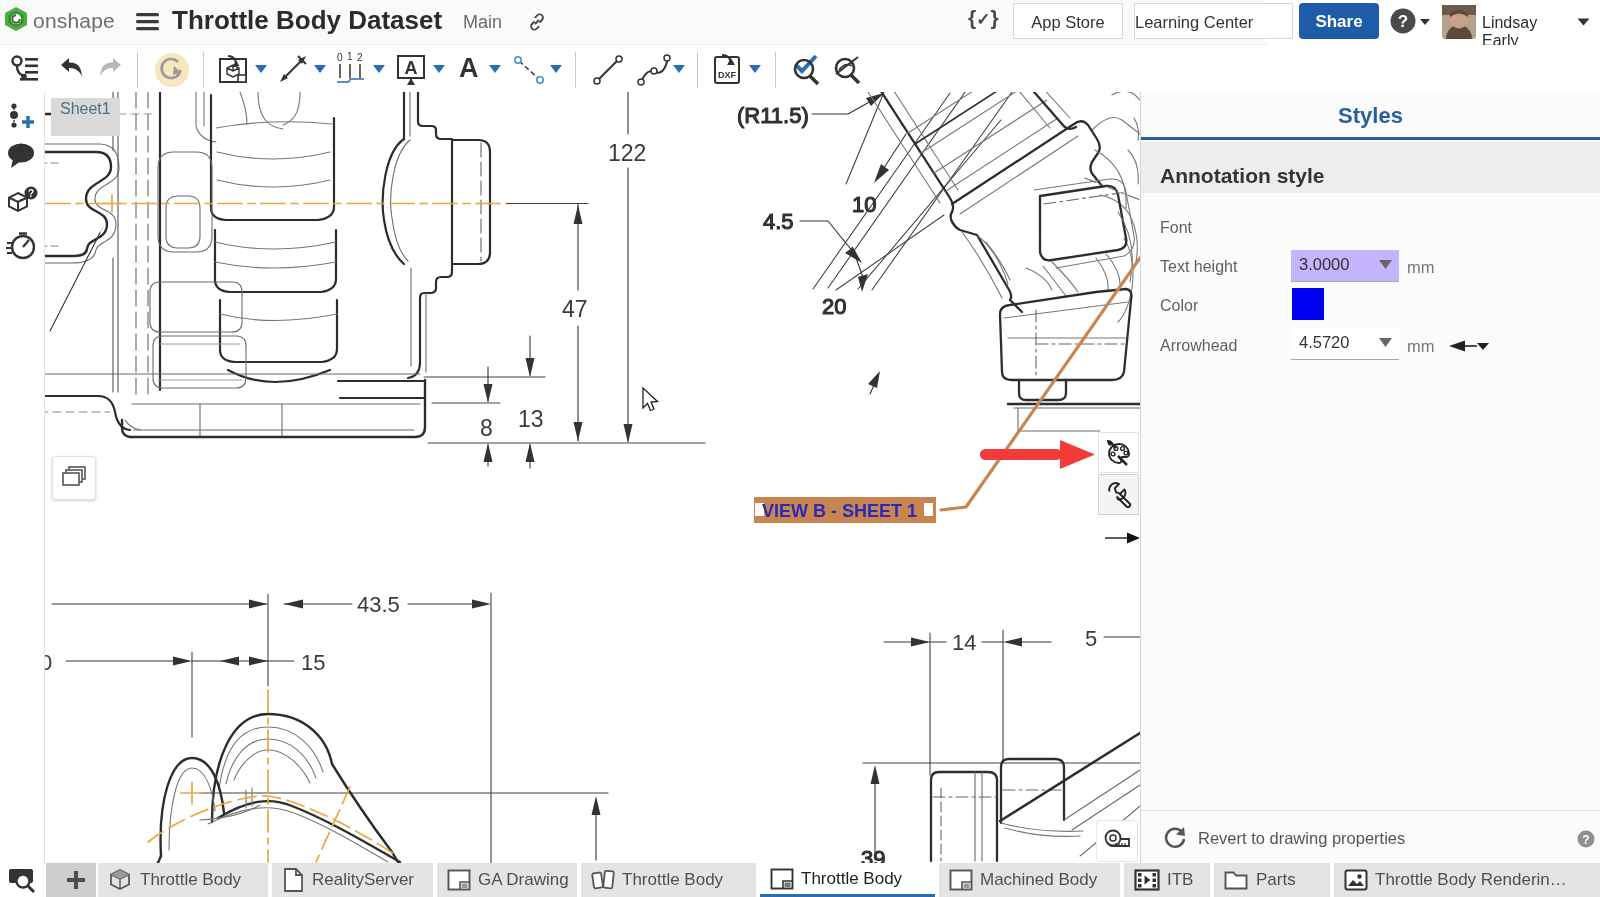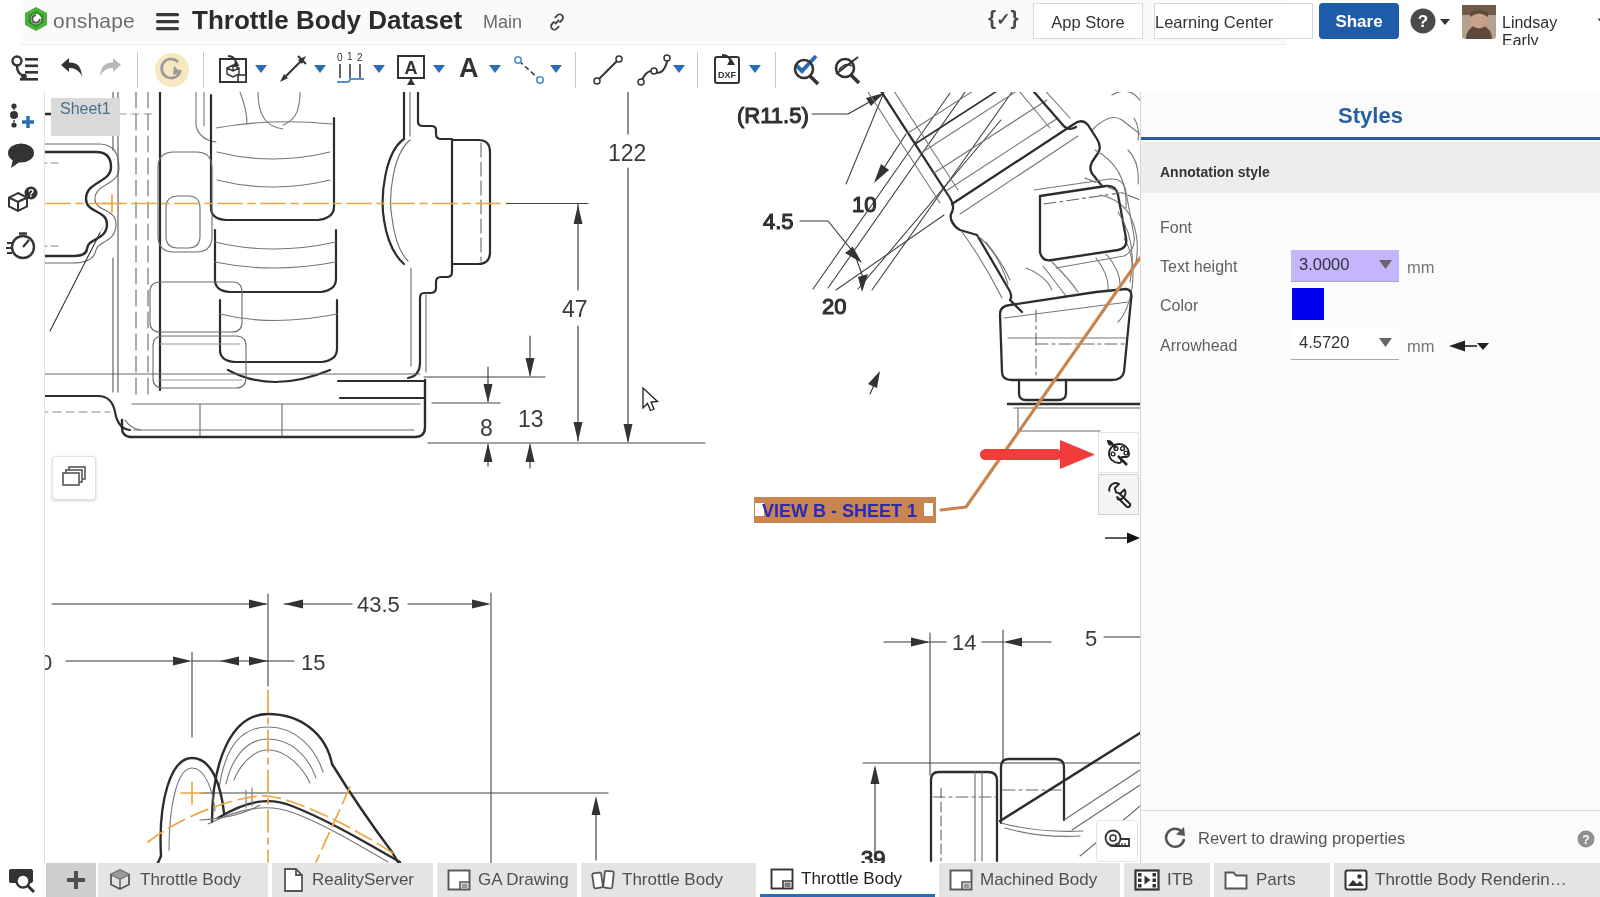--- a/index.html
+++ b/index.html
@@ -1,18 +1,18 @@
 <!DOCTYPE html>
 <html><head>
 <meta charset="utf-8">
 <style>
   html,body{margin:0;padding:0;width:1600px;height:897px;overflow:hidden;
     font-family:"Liberation Sans",sans-serif;background:#fff;}
   .abs{position:absolute;}
-  #topbar{position:absolute;left:0;top:0;width:1267px;height:44px;background:#fafafa;border-bottom:1px solid #ececec;margin-left:20px;}
+  #topbar{position:absolute;left:0;top:0;width:1267px;height:44px;background:#fafafa;border-bottom:1px solid #ececec;}
   #toolbar{position:absolute;left:0;top:45px;width:1600px;height:47px;background:#fff;}
   #sidebar{position:absolute;left:0;top:92px;width:44px;height:771px;background:#fff;border-right:1px solid #e2e2e2;}
   #canvas{position:absolute;left:45px;top:92px;width:1095px;height:771px;background:#fff;}
   #panel{position:absolute;left:1140px;top:92px;width:460px;height:771px;background:#fbfbfb;border-left:1px solid #d5d5d5;box-sizing:border-box;}
   #tabbar{position:absolute;left:0;top:863px;width:1600px;height:34px;background:#fff;text-align:right;}
   .btn{display:inline-block;border:1px solid #d8d8d8;border-radius:0;background:#fff;color:#333;
     font-size:16.5px;line-height:36px;padding:0 18px;vertical-align:top;}
   .tb{position:absolute;top:3px;height:36px;box-sizing:border-box;}
   svg{display:block;}
   .tab{position:absolute;top:0;height:34px;background:#e4e4e4;color:#4f4f4f;
@@ -652,21 +652,21 @@
 </div>
 </div>
 
 <div id="panel">
 
   <div class="abs" style="left:0;top:11px;width:459px;text-align:center;font-size:22px;font-weight:bold;color:#2a5f9e">Styles</div>
 
   <div class="abs" style="left:0;top:45px;width:459px;height:2.5px;background:#2a5f9e"></div>
 
   <div class="abs" style="left:0;top:50px;width:459px;height:51px;background:#ededed;">
-    <div class="abs" style="left:19px;top:22px;font-size:14px;font-weight:bold;color:#333">Annotation style</div>
+    <div class="abs" style="left:19px;top:22px;font-size:21px;font-weight:bold;color:#333">Annotation style</div>
   </div>
 
   <div class="abs" style="left:19px;top:127px;font-size:16px;color:#5f5f5f">Font</div>
 
 
   <div class="abs" style="left:19px;top:166px;font-size:16px;color:#5f5f5f">Text height</div>
 
   <div class="abs" style="left:150px;top:158px;width:108px;height:31px;background:#c4b5fd;border-bottom:1px solid #a8a8a8">
     <div class="abs" style="left:8px;top:5px;font-size:16.5px;color:#333">3.0000</div>
     <svg class="abs" style="left:88px;top:10px" width="13" height="10" viewBox="0 0 13 10">

